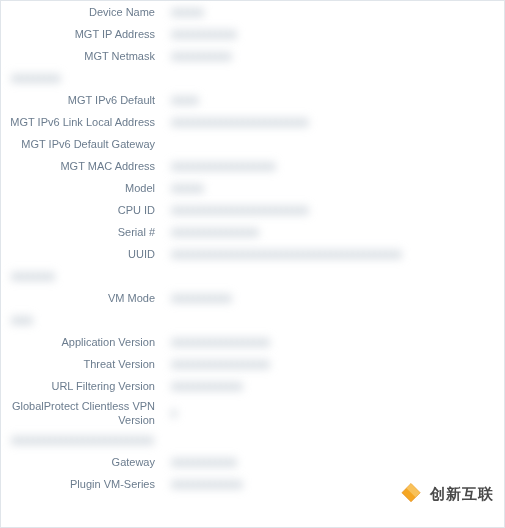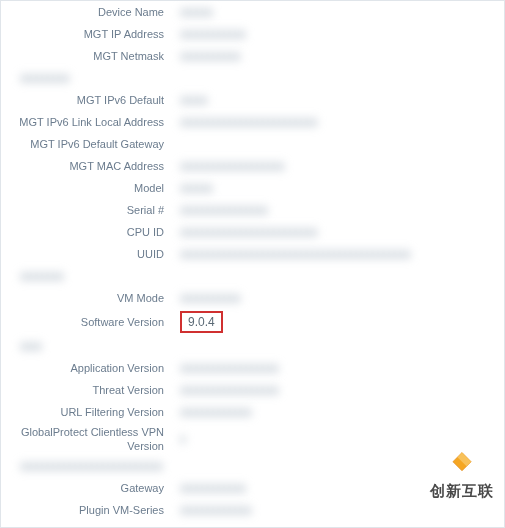--- a/index.html
+++ b/index.html
@@ -17,21 +17,21 @@
       position: relative;
       border: 1px solid #e0e5ea;
     }
     .info-table {
       width: 100%;
     }
     .info-row {
       display: flex;
       align-items: center;
       min-height: 22px;
-      padding: 2px 13px;
+      padding: 2px 4px;
       justify-content: space-between;
     }
     .info-label {
       width: 160px;
       text-align: right;
       padding-right: 10px;
       color: #6b7c8e;
       font-size: 11px;
       line-height: 14px;
     }
@@ -52,26 +52,25 @@
     .highlighted {
       border: 2px solid #d03030;
       padding: 1px 6px;
       color: #5a6975;
       font-size: 12px;
       display: inline-block;
       line-height: 16px;
     }
     .logo-area {
       position: absolute;
-      bottom: 26px;
+      bottom: 20px;
       right: 10px;
       display: flex;
       align-items: center;
       gap: 6px;
-      flex-direction: column;
     }
     .logo-icon {
       width: 26px;
       height: 26px;
       position: relative;
     }
     .logo-icon svg {
       width: 100%;
       height: 100%;
     }
@@ -115,41 +114,37 @@
     </div>
     <div class="info-row">
       <div class="info-label">MGT MAC Address</div>
       <div class="info-value"><span class="blur">xxxxxxxxxxxxxxxxxxx</span></div>
     </div>
     <div class="info-row">
       <div class="info-label">Model</div>
       <div class="info-value"><span class="blur">xxxxxx</span></div>
     </div>
     <div class="info-row">
+      <div class="info-label">CPU ID</div>
+      <div class="info-value"><span class="blur">xxxxxxxxxxxxxxxxxxxxxxxxx</span></div>
+    </div>
+    <div class="info-row">
       <div class="info-label">Serial #</div>
       <div class="info-value"><span class="blur">xxxxxxxxxxxxxxxx</span></div>
-    </div>
-    <div class="info-row">
-      <div class="info-label">CPU ID</div>
-      <div class="info-value"><span class="blur">xxxxxxxxxxxxxxxxxxxxxxxxx</span></div>
     </div>
     <div class="info-row">
       <div class="info-label">UUID</div>
       <div class="info-value"><span class="blur">xxxxxxxxxxxxxxxxxxxxxxxxxxxxxxxxxxxxxxxxxx</span></div>
     </div>
     <div class="info-row">
       <div class="info-value"><span class="blur">xxxxxxxx</span></div>
     </div>
     <div class="info-row">
       <div class="info-label">VM Mode</div>
       <div class="info-value"><span class="blur">xxxxxxxxxxx</span></div>
-    </div>
-    <div class="info-row">
-      <div class="info-label">Software Version</div>
-      <div class="info-value"><span class="highlighted">9.0.4</span></div>
     </div>
     <div class="info-row">
       <div class="info-value"><span class="blur">xxxx</span></div>
     </div>
     <div class="info-row">
       <div class="info-label">Application Version</div>
       <div class="info-value"><span class="blur">xxxxxxxxxxxxxxxxxx</span></div>
     </div>
     <div class="info-row">
       <div class="info-label">Threat Version</div>

